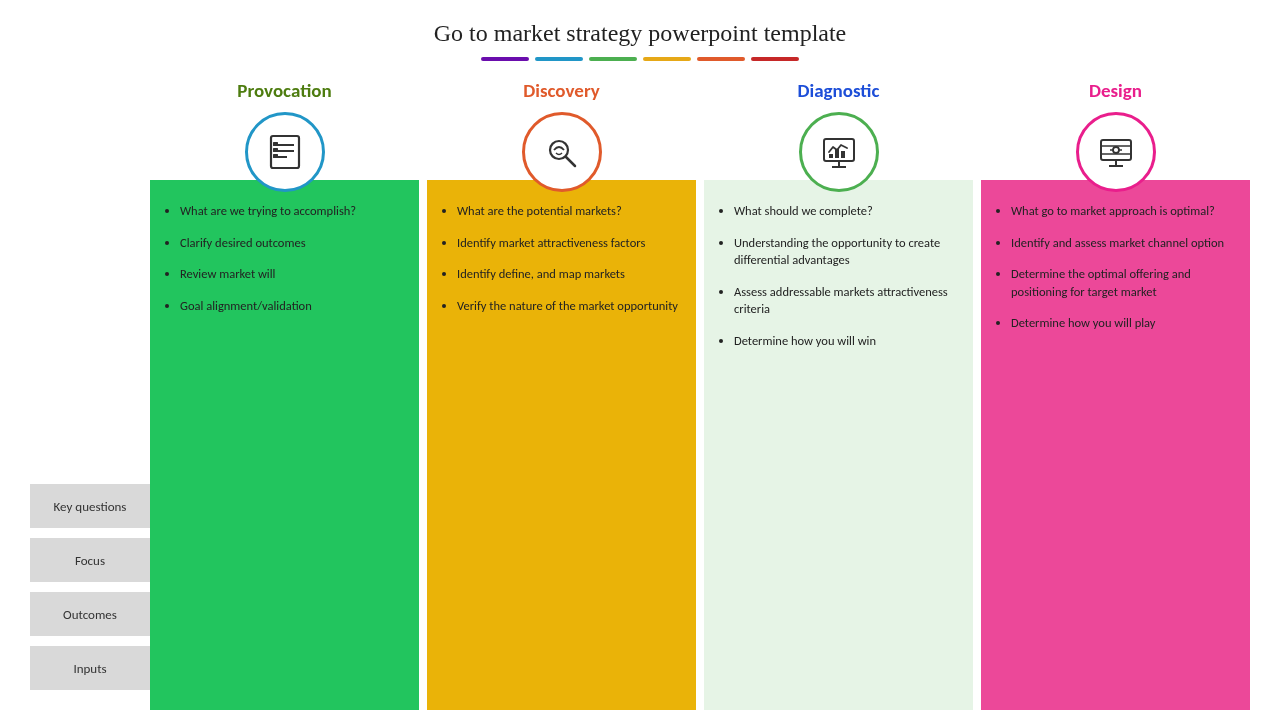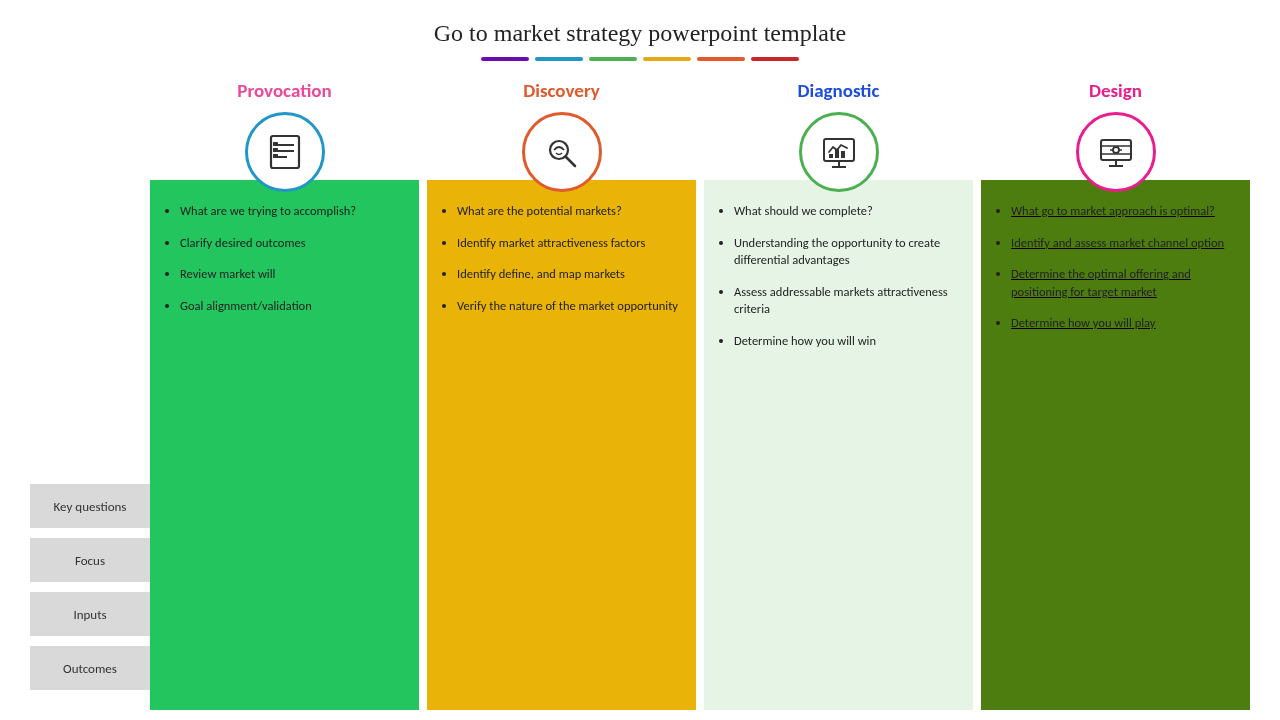--- a/index.html
+++ b/index.html
@@ -124,35 +124,35 @@
       font-size: 12.5px;
       color: #222;
       line-height: 1.4;
     }
 
     .col-body ul li {
       margin-bottom: 14px;
     }
 
     
-    .col-provocation .col-header { color: #ec4899; }
+    .col-provocation .col-header { color: #4d7c0f; }
     .col-provocation .icon-circle { border-color: #2196c7; }
     .col-provocation .col-body { background: #22c55e; }
 
     .col-discovery .col-header { color: #e05a2b; }
     .col-discovery .icon-circle { border-color: #e05a2b; }
     .col-discovery .col-body { background: #eab308; }
 
     .col-diagnostic .col-header { color: #1d4ed8; }
     .col-diagnostic .icon-circle { border-color: #4caf50; }
     .col-diagnostic .col-body { background: #e6f4e6; }
 
     .col-design .col-header { color: #e91e8c; }
     .col-design .icon-circle { border-color: #e91e8c; }
-    .col-design .col-body { background: #4d7c0f; text-decoration: underline; }
+    .col-design .col-body { background: #ec4899; }
   </style>
 </head>
 <body>
 
 <h1 class="main-title">Go to market strategy powerpoint template</h1>
 
 <div class="color-bars">
 
 <div class="color-bar" style="background: rgb(106, 13, 173);"></div>
     <div class="color-bar" style="background: rgb(33, 150, 199);"></div>
@@ -161,22 +161,22 @@
     <div class="color-bar" style="background: rgb(224, 90, 43);"></div>
     <div class="color-bar" style="background: rgb(198, 40, 40);"></div>
   </div>
 
 <div class="content-area">
 
   <div class="labels-col">
     <div class="label-spacer"></div>
     <div class="label-row">Key questions</div>
     <div class="label-row">Focus</div>
+    <div class="label-row">Outcomes</div>
     <div class="label-row">Inputs</div>
-    <div class="label-row">Outcomes</div>
   </div>
 
   <div class="columns-area">
 
     <div class="column col-provocation">
       <div class="col-header">Provocation</div>
       <div class="icon-circle">
         <svg viewBox="0 0 40 40" fill="none" xmlns="http://www.w3.org/2000/svg">
           <rect x="6" y="4" width="28" height="32" rx="2" stroke="#333" stroke-width="2.2" fill="none"></rect>
           <line x1="11" y1="13" x2="29" y2="13" stroke="#333" stroke-width="2"></line>

